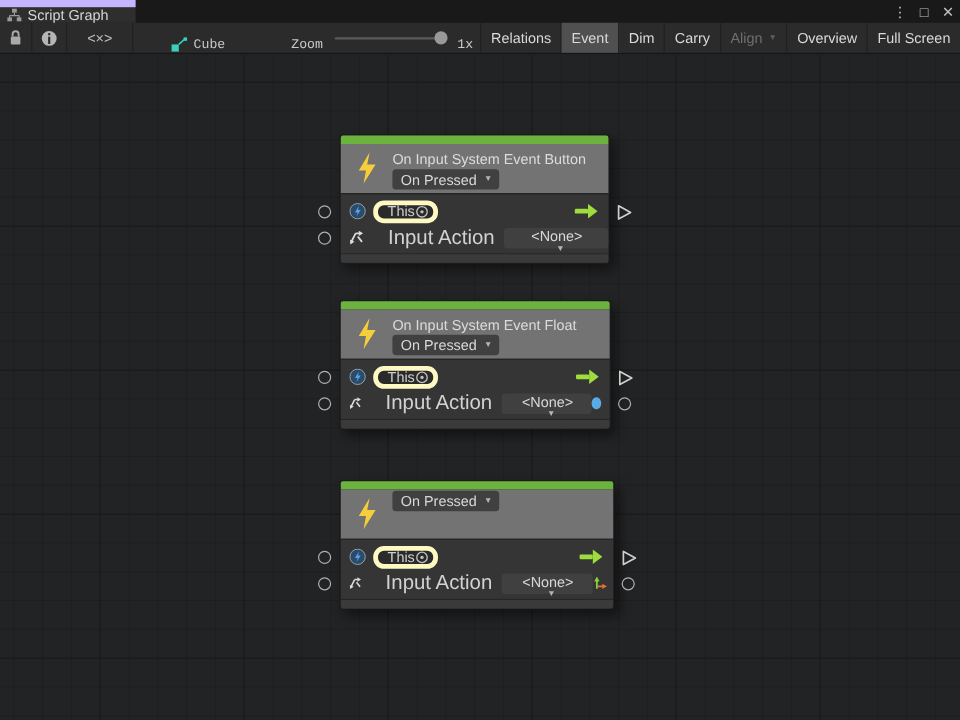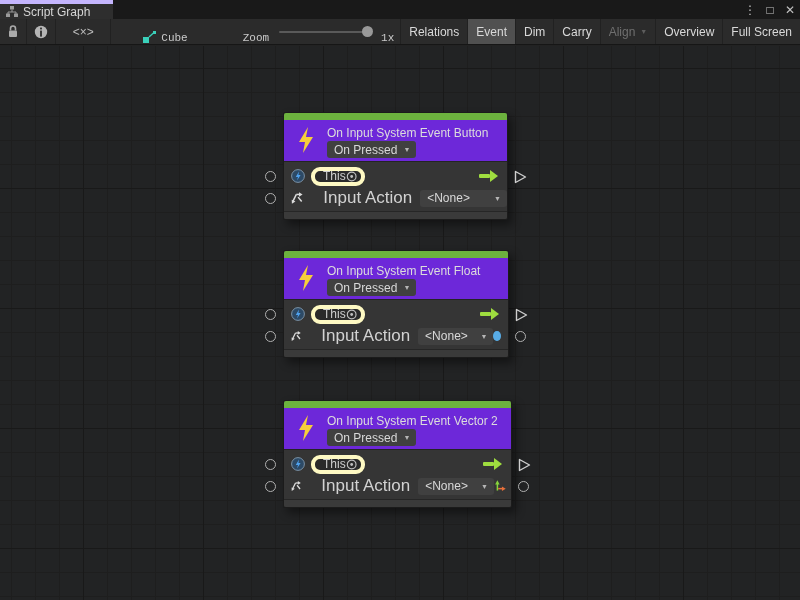--- a/index.html
+++ b/index.html
@@ -2,21 +2,21 @@
 <html><head>
 <meta charset="utf-8">
 <style>
   * { margin:0; padding:0; box-sizing:border-box; }
   html,body { width:800px; height:600px; overflow:hidden; background:#222;
     font-family:"Liberation Sans", sans-serif; -webkit-font-smoothing:antialiased; }
 
   
   .tabbar { position:absolute; left:0; top:0; width:800px; height:19px; background:#191919; }
   .tab { position:absolute; left:0; top:0; width:113px; height:19px; background:#2e2e2e;
-    border-top:4px solid #c4b5fd; display:flex; align-items:center; gap:5px; padding-left:6px; }
+    border-top:6px solid #c4b5fd; display:flex; align-items:center; gap:5px; padding-left:6px; }
   .tab-label { font-size:12px; color:#d6d6d6; white-space:nowrap; }
   .winctl { position:absolute; right:3px; top:0; height:19px; display:flex; align-items:center; gap:6px; }
   .winctl span { color:#c2c2c2; font-size:12px; width:14px; text-align:center; cursor:default; }
 
   
   .toolbar { position:absolute; left:0; top:19px; width:800px; height:26px; background:#2b2b2b;
     border-bottom:1px solid #161616; display:flex; align-items:stretch; }
   .tbtn { display:flex; align-items:center; justify-content:center; color:#d9d9d9; font-size:12px;
     padding:0 8px; border-right:1px solid #212121; white-space:nowrap; }
   .tbtn.icon-btn { padding:0 7px; }
@@ -40,35 +40,35 @@
       linear-gradient(#1e1e1e 1px, transparent 1px),
       linear-gradient(90deg,#1e1e1e 1px, transparent 1px);
     background-size:120px 120px,120px 120px,24px 24px,24px 24px;
     background-position:-37px 22px,-37px 22px,11px -2px,11px -2px; }
 
   
   .node-wrap { position:absolute; }
   .node { position:absolute; left:0; top:0; width:100%; height:108px; border:1px solid #1b1b1b;
     box-shadow:4px 5px 10px rgba(0,0,0,.45); border-radius:2px; background:#2e2e2e; }
   .colorbar { height:7px; background:#6cb23e; border-radius:2px 2px 0 0; }
-  .n-header { height:41px; background:#6d28d9; display:flex; }
+  .n-header { height:41px; background:#737373; display:flex; }
   .bolt { margin:5px 0 0 11px; flex:0 0 auto; }
   .n-head-col { margin-left:10px; display:flex; flex-direction:column; }
   .n-title { margin-top:6px; font-size:12px; color:#dcdcdc; white-space:nowrap; }
   .dd { background:#404040; border-radius:3px; display:inline-flex; align-items:center;
     height:17px; padding:0 6px 0 7px; color:#d8d8d8; font-size:12px; }
   .dd .caret { font-size:7px; color:#b5b5b5; margin-left:6px; }
   .dd.ev { margin-top:1px; align-self:flex-start; }
   .n-body { height:50px; background:#353535; border-top:1px solid #242424; padding-top:3px; }
   .n-row { height:22px; display:flex; align-items:center; padding-left:7px; position:relative; }
   .this-field { margin-left:6px; width:54px; height:19px; border:4px solid #fef9c3; border-radius:9px;
     background:#2a2a2a; display:flex; align-items:center; padding:0 4px 0 8px; }
   .this-field .tf-label { font-size:12px; color:#cfcfcf; flex:1; }
   .p-label { margin-left:19px; font-size:17px; color:#d2d2d2; white-space:nowrap; }
-  .dd.none { margin-left:8px; width:96px; justify-content:space-between; }
+  .dd.none { margin-left:8px; width:96px; justify-content:space-between;flex-direction:column; }
   .flow-arrow { position:absolute; right:9px; top:5px; }
   .n-footer { height:8px; background:#3a3a3a; border-top:1px solid #262626; border-radius:0 0 2px 2px; }
   .port-in { position:absolute; left:-18px; width:11px; height:11px; border:1.5px solid #b0b0b0;
     border-radius:50%; background:transparent; }
   .p-row1 { top:59px; } .p-row2 { top:81px; }
   .port-out-tri { position:absolute; right:-19px; top:58px; }
   .port-out-circ { position:absolute; right:-17px; width:11px; height:11px; border:1.5px solid #b0b0b0;
     border-radius:50%; top:81px; }
   .float-dot { margin-left:auto; margin-right:7px; width:10px; height:10px; border-radius:50%; background:#58ace6; }
   .vec-icon { margin-left:auto; margin-right:5px; }
@@ -263,21 +263,20 @@
   </div>
 
   <div class="node-wrap nw3">
     <div class="node">
       <div class="colorbar"></div>
       <div class="n-header">
         <svg class="bolt" width="22" height="30" viewBox="0 0 22 30">
           <path d="M13 2 L4 17 H10 L8 28 L18 12 H11 Z" fill="#f6ce3b"></path>
         </svg>
         <div class="n-head-col">
-          <div class="n-title">On Input System Event Vector 2</div>
           <div class="dd ev">
             <span>On Pressed</span>
             <span class="caret">▼</span>
           </div>
         </div>
       </div>
       <div class="n-body">
         <div class="n-row">
           <svg width="14" height="14" viewBox="0 0 14 14">
             <circle cx="7" cy="7" r="6.4" fill="#2d4a66" stroke="#8ea7bc" stroke-width="0.8"></circle>

